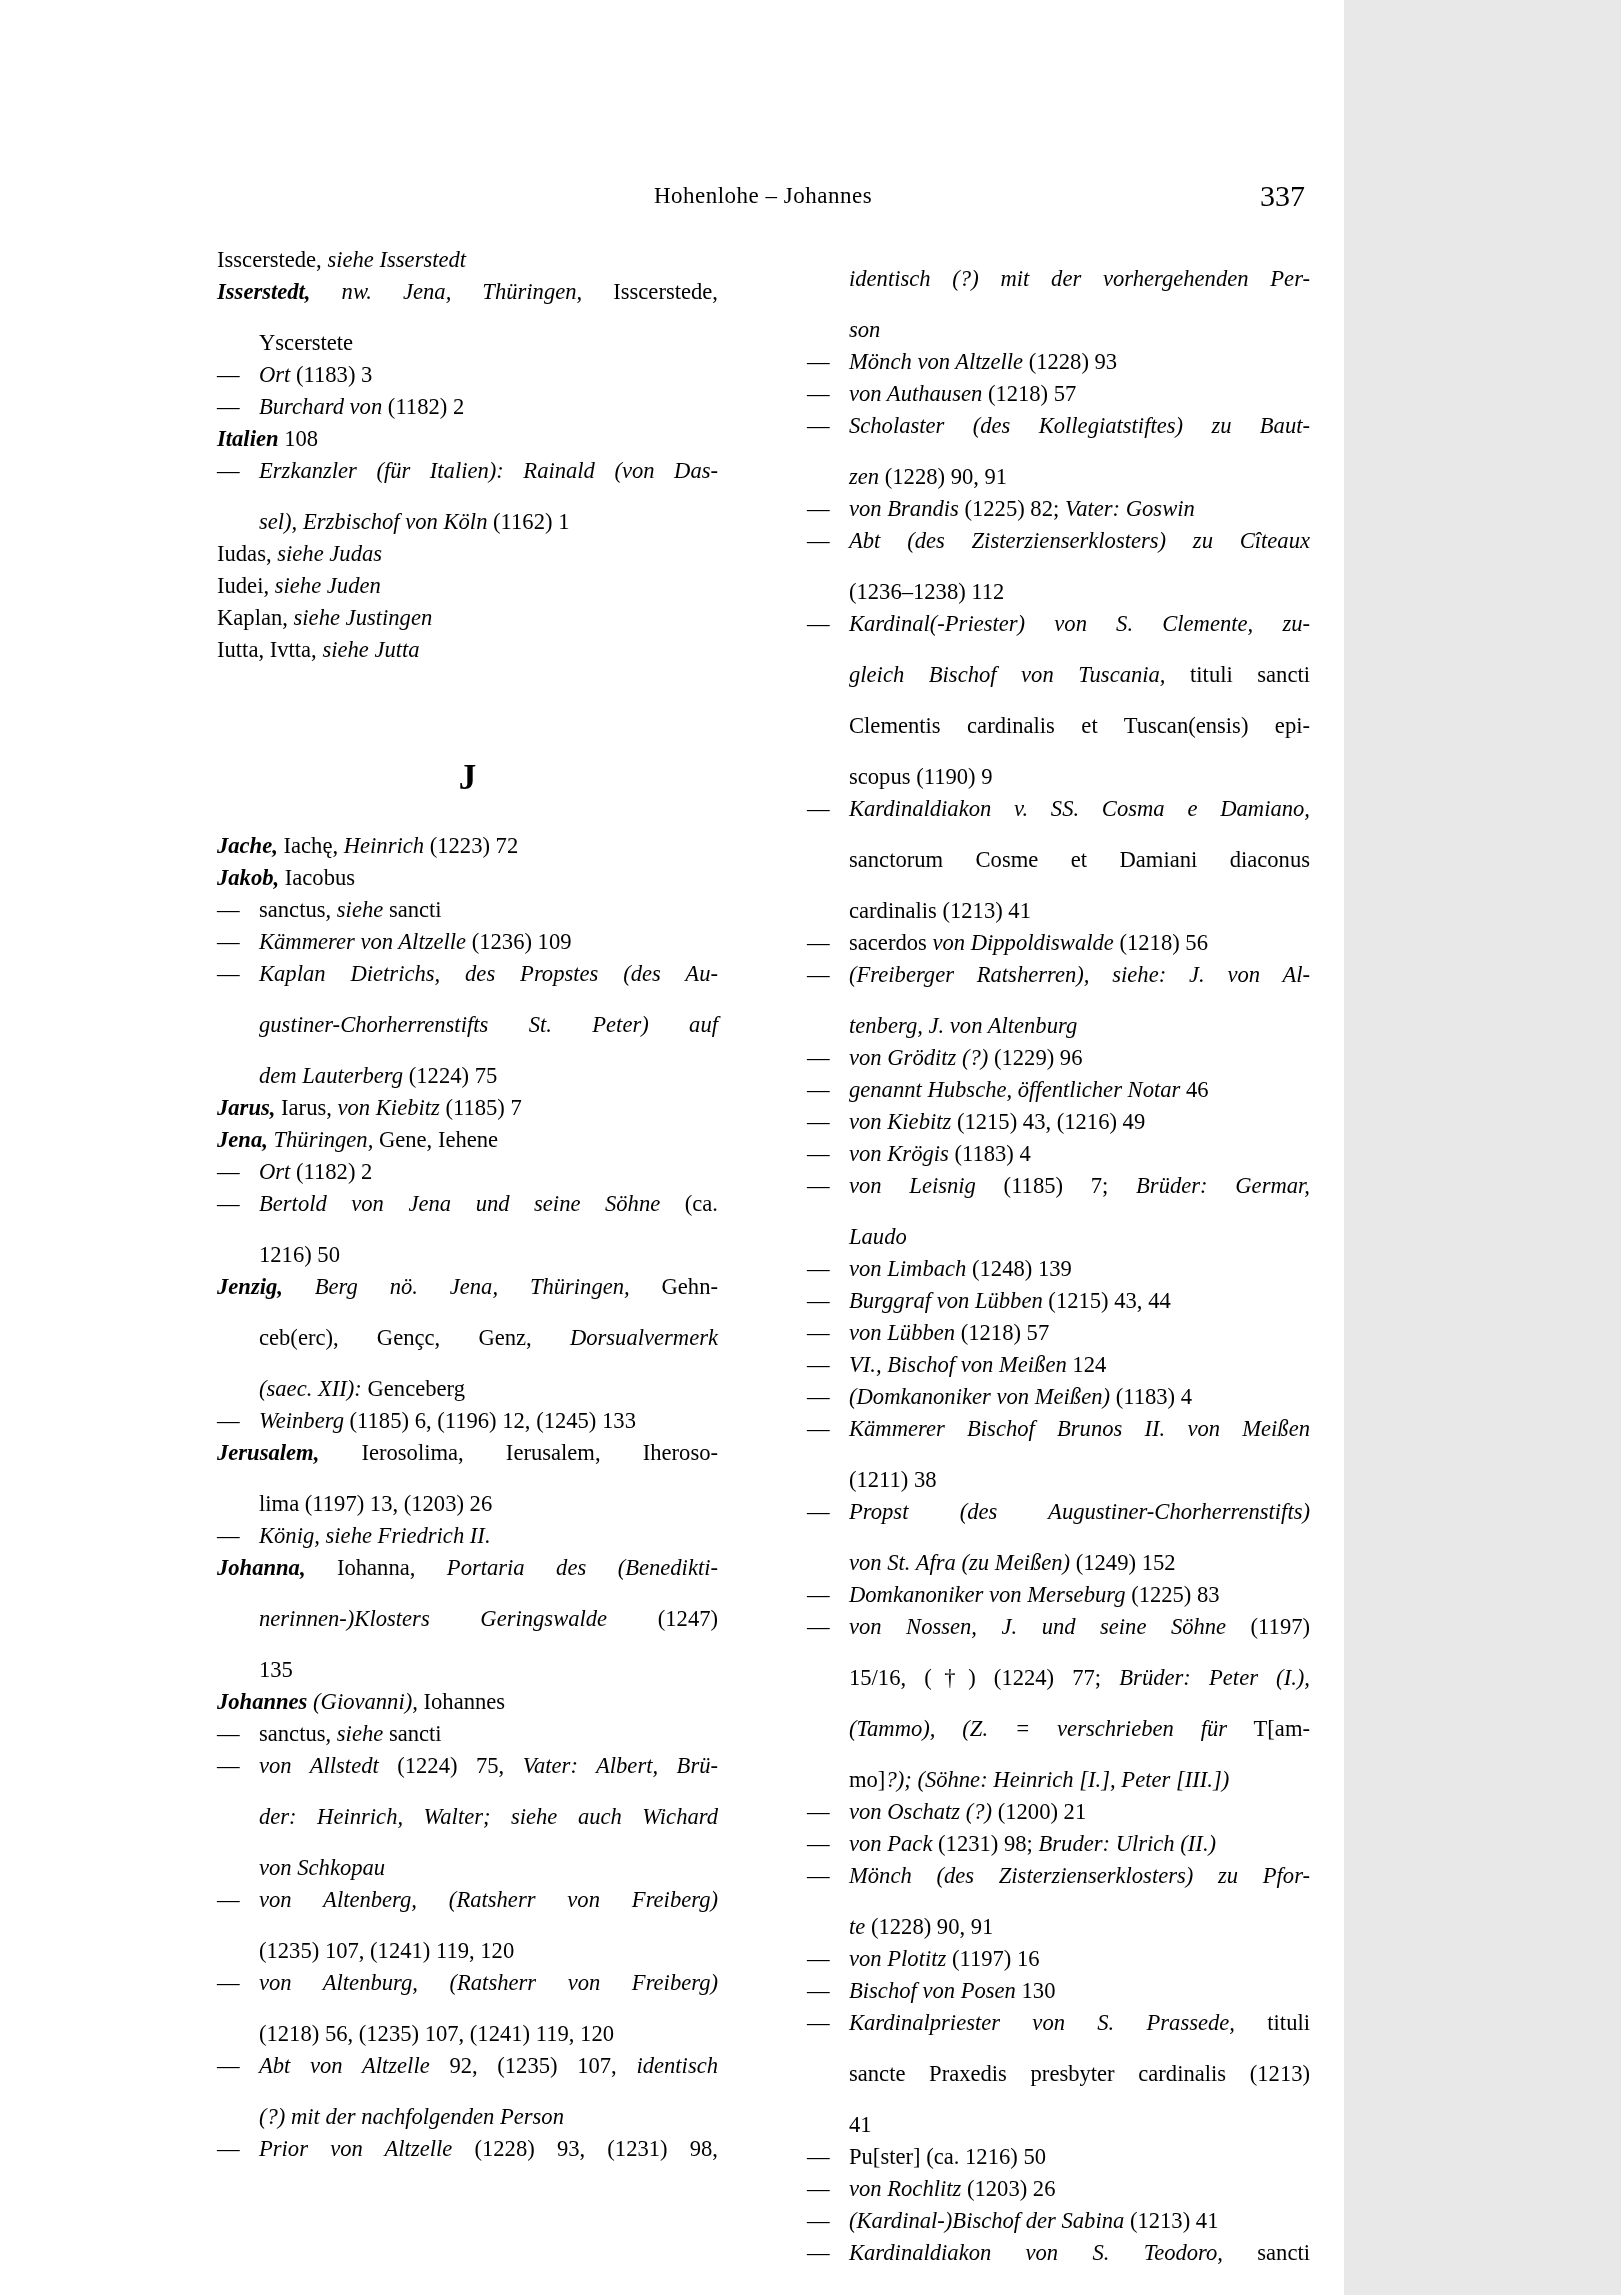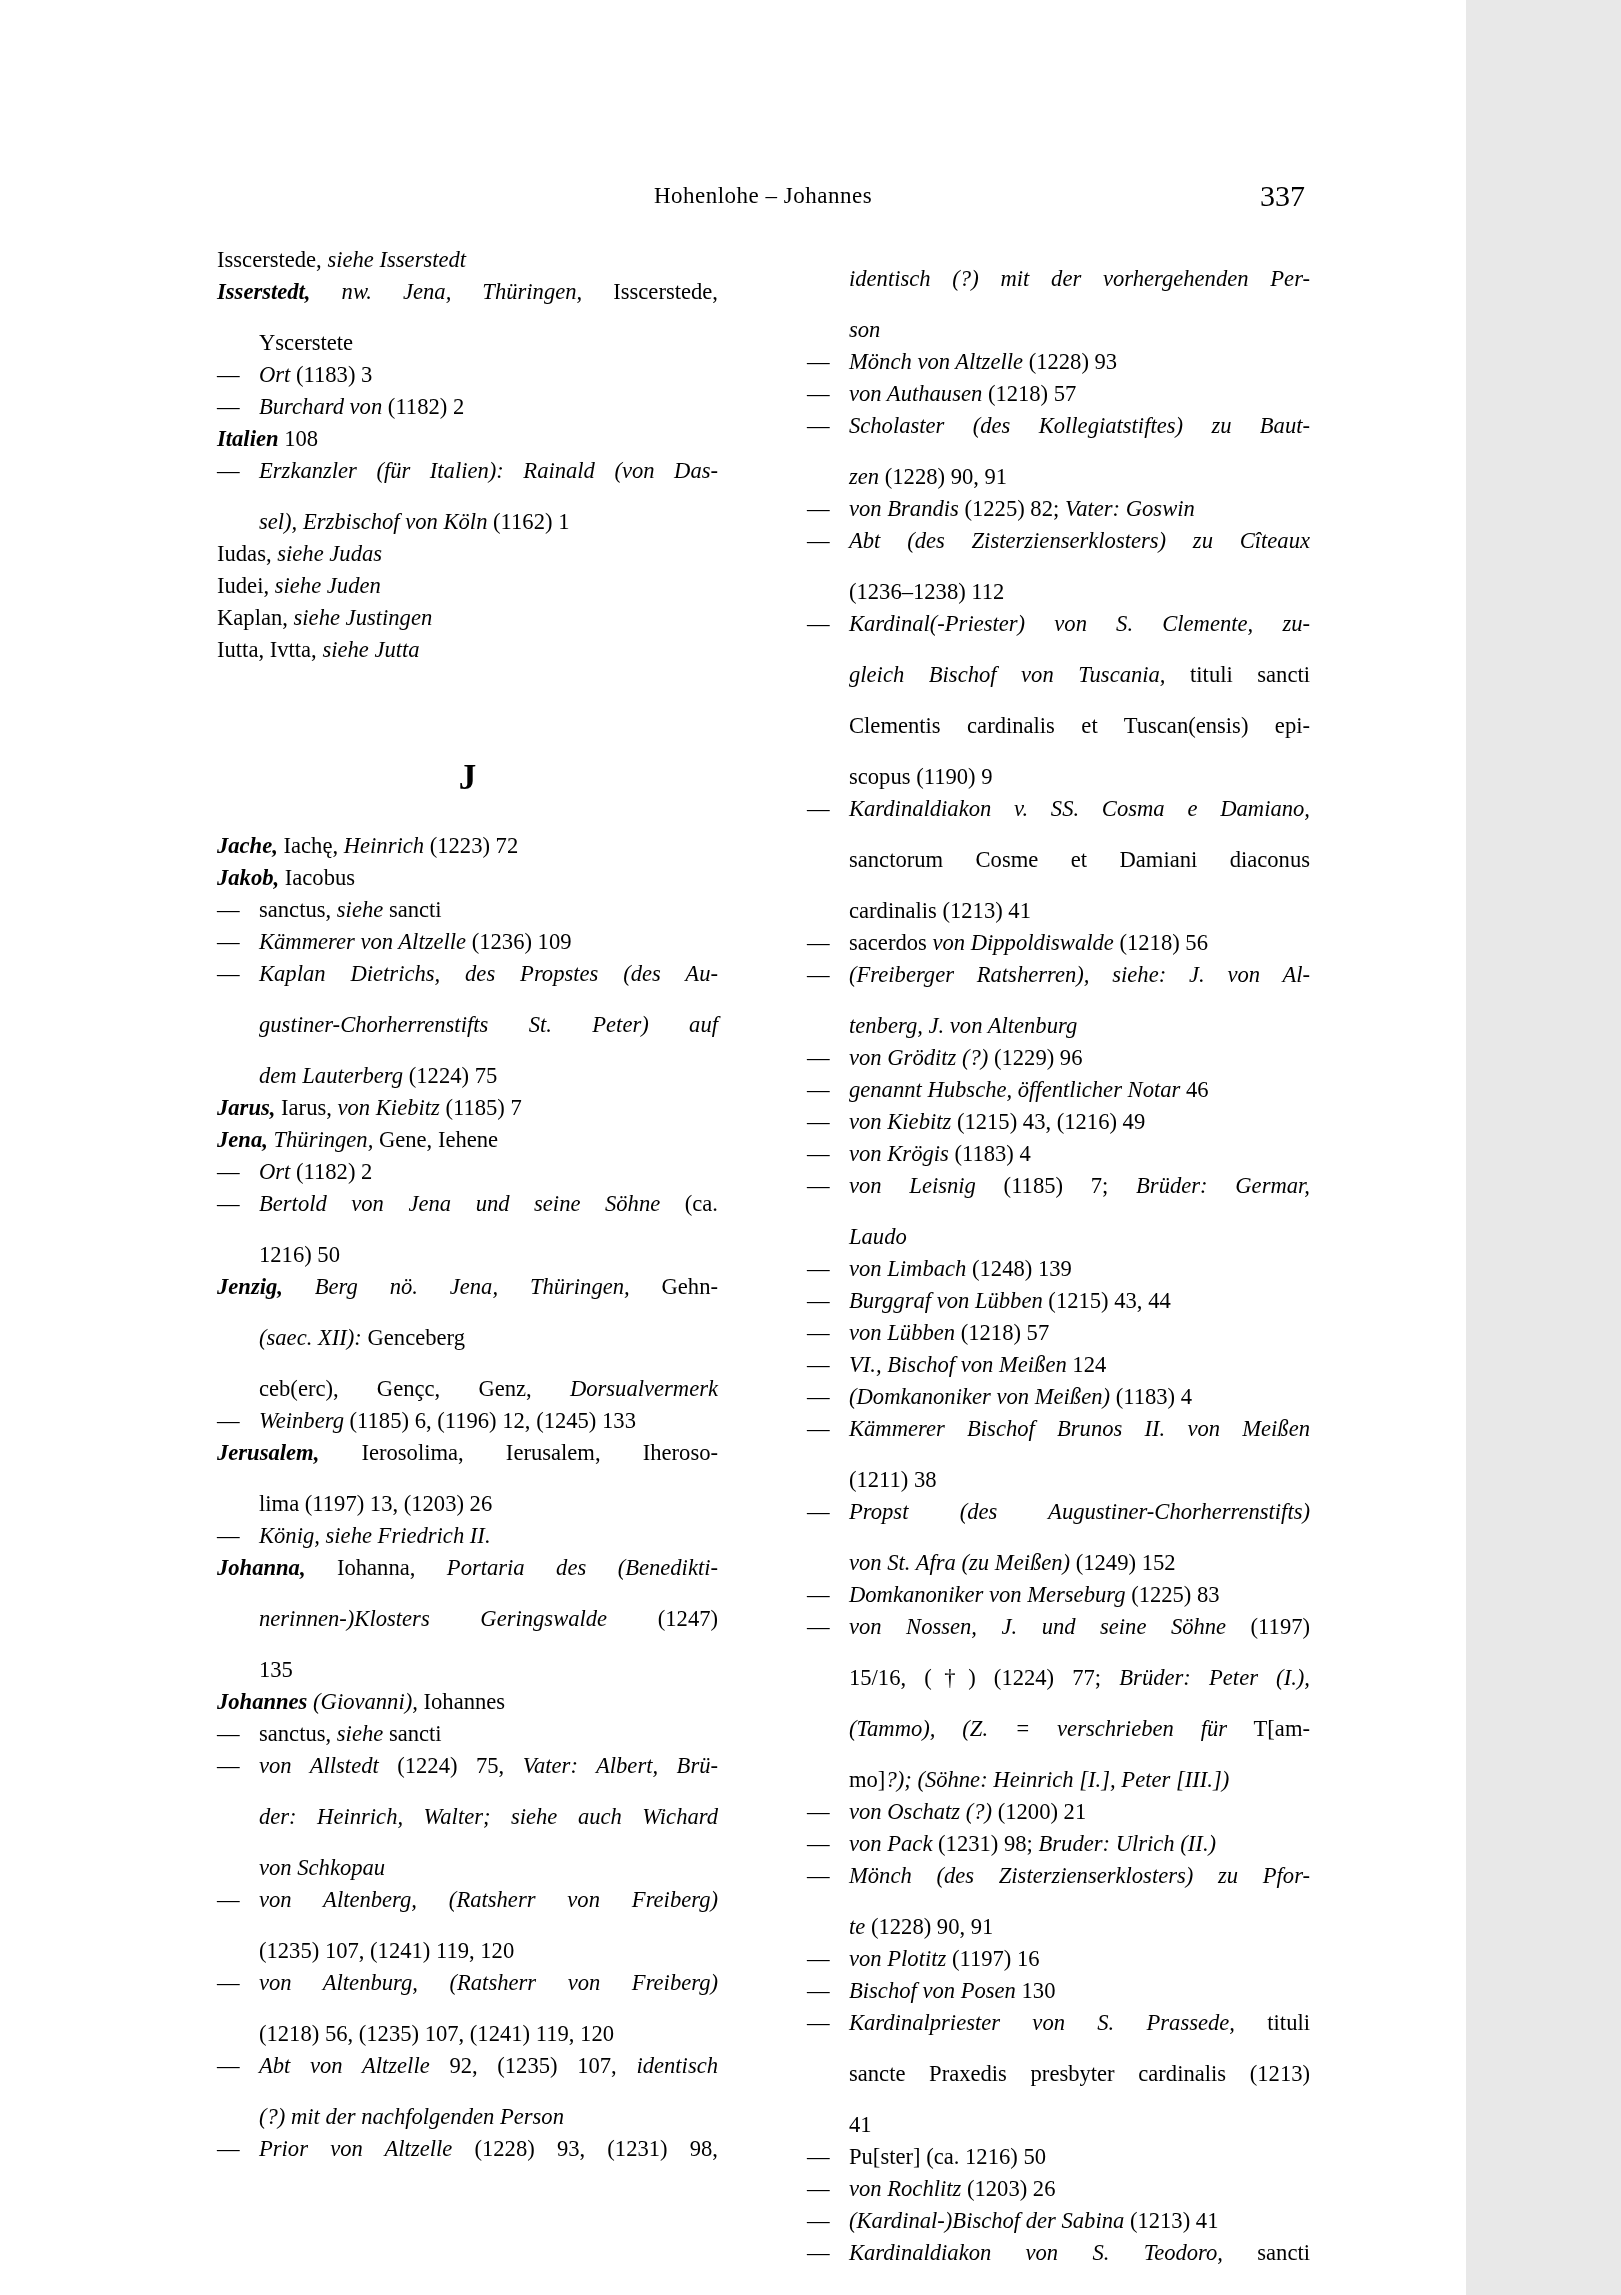--- a/index.html
+++ b/index.html
@@ -1,18 +1,18 @@
 <!DOCTYPE html>
 <html style="font-size:7.9px"><head>
 <meta charset="utf-8">
 <style>
   html,body{margin:0;padding:0;background:#e8e8e8;}
   .page{
     position:relative;
-    width:1466px;height:2295px;
+    width:1344px;height:2295px;
     background:#ffffff;
     font-family:"Liberation Serif","DejaVu Serif",serif;
     color:#000;
     overflow:hidden;
   }
   .running-header{
     position:absolute;
     left:217px;top:180px;width:1092px;height:32px;
     font-size:23px;line-height:32px;
   }
@@ -76,22 +76,22 @@
       <div class="ln"><span class="dash">—</span><span class="s-i">Kämmerer von Altzelle</span><span class="s-r"> (1236) 109</span></div>
       <div class="ln j"><span class="dash">—</span><span class="s-i">Kaplan Dietrichs, des Propstes (des Au-</span></div>
       <div class="ln wrap j"><span class="s-i">gustiner-Chorherrenstifts St. Peter) auf</span></div>
       <div class="ln wrap"><span class="s-i">dem Lauterberg</span><span class="s-r"> (1224) 75</span></div>
       <div class="ln"><span class="s-b">Jarus,</span><span class="s-r"> Iarus, </span><span class="s-i">von Kiebitz</span><span class="s-r"> (1185) 7</span></div>
       <div class="ln"><span class="s-b">Jena,</span><span class="s-i"> Thüringen,</span><span class="s-r"> Gene, Iehene</span></div>
       <div class="ln"><span class="dash">—</span><span class="s-i">Ort</span><span class="s-r"> (1182) 2</span></div>
       <div class="ln j"><span class="dash">—</span><span class="s-i">Bertold von Jena und seine Söhne</span><span class="s-r"> (ca.</span></div>
       <div class="ln wrap"><span class="s-r">1216) 50</span></div>
       <div class="ln j"><span class="s-b">Jenzig,</span><span class="s-i"> Berg nö. Jena, Thüringen,</span><span class="s-r"> Gehn-</span></div>
+      <div class="ln wrap j"><span class="s-r">ceb(erc), Gençc, Genz, </span><span class="s-i">Dorsualvermerk</span></div>
       <div class="ln wrap"><span class="s-i">(saec. XII):</span><span class="s-r"> Genceberg</span></div>
-      <div class="ln wrap j"><span class="s-r">ceb(erc), Gençc, Genz, </span><span class="s-i">Dorsualvermerk</span></div>
       <div class="ln"><span class="dash">—</span><span class="s-i">Weinberg</span><span class="s-r"> (1185) 6, (1196) 12, (1245) 133</span></div>
       <div class="ln j"><span class="s-b">Jerusalem,</span><span class="s-r"> Ierosolima, Ierusalem, Iheroso-</span></div>
       <div class="ln wrap"><span class="s-r">lima (1197) 13, (1203) 26</span></div>
       <div class="ln"><span class="dash">—</span><span class="s-i">König, siehe Friedrich II.</span></div>
       <div class="ln j"><span class="s-b">Johanna,</span><span class="s-r"> Iohanna, </span><span class="s-i">Portaria des (Benedikti-</span></div>
       <div class="ln wrap j"><span class="s-i">nerinnen-)Klosters Geringswalde</span><span class="s-r"> (1247)</span></div>
       <div class="ln wrap"><span class="s-r">135</span></div>
       <div class="ln"><span class="s-b">Johannes</span><span class="s-i"> (Giovanni),</span><span class="s-r"> Iohannes</span></div>
       <div class="ln"><span class="dash">—</span><span class="s-r">sanctus, </span><span class="s-i">siehe</span><span class="s-r"> sancti</span></div>
       <div class="ln j"><span class="dash">—</span><span class="s-i">von Allstedt</span><span class="s-r"> (1224) 75, </span><span class="s-i">Vater: Albert, Brü-</span></div>

